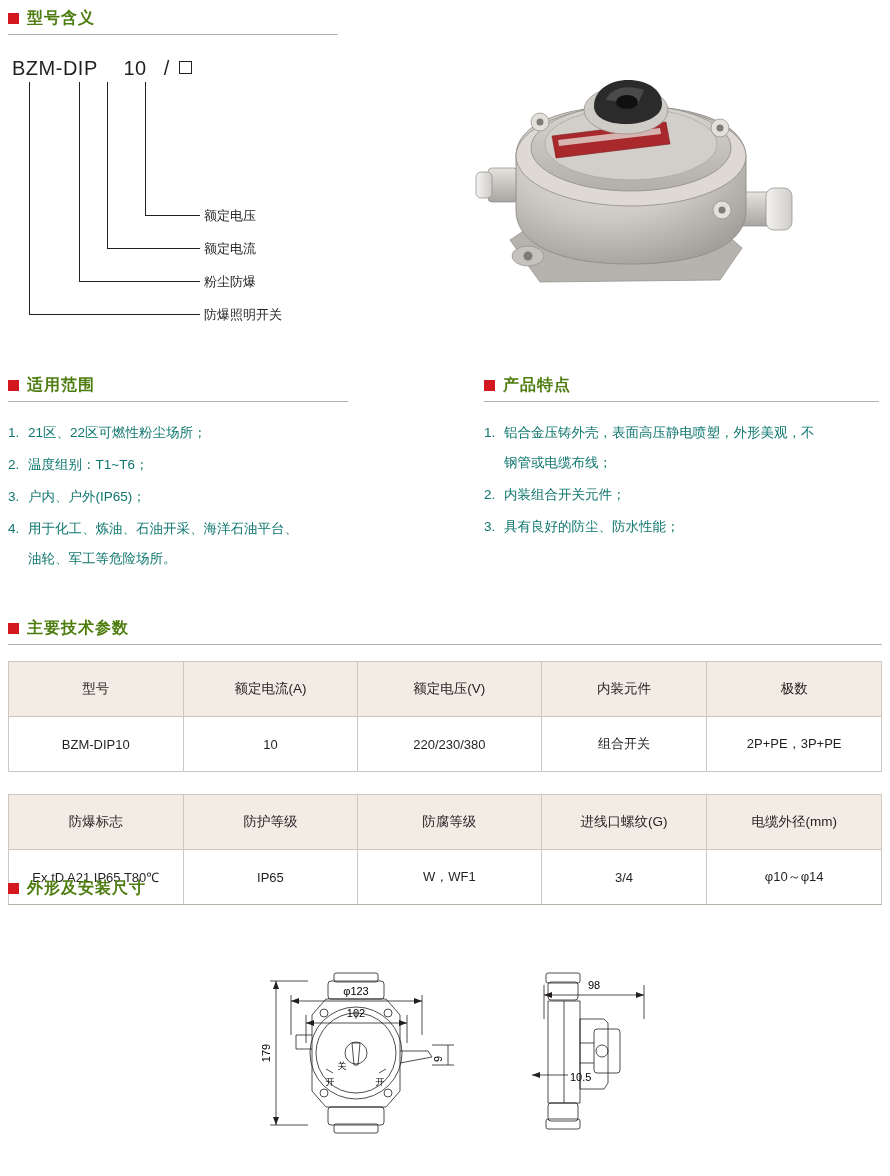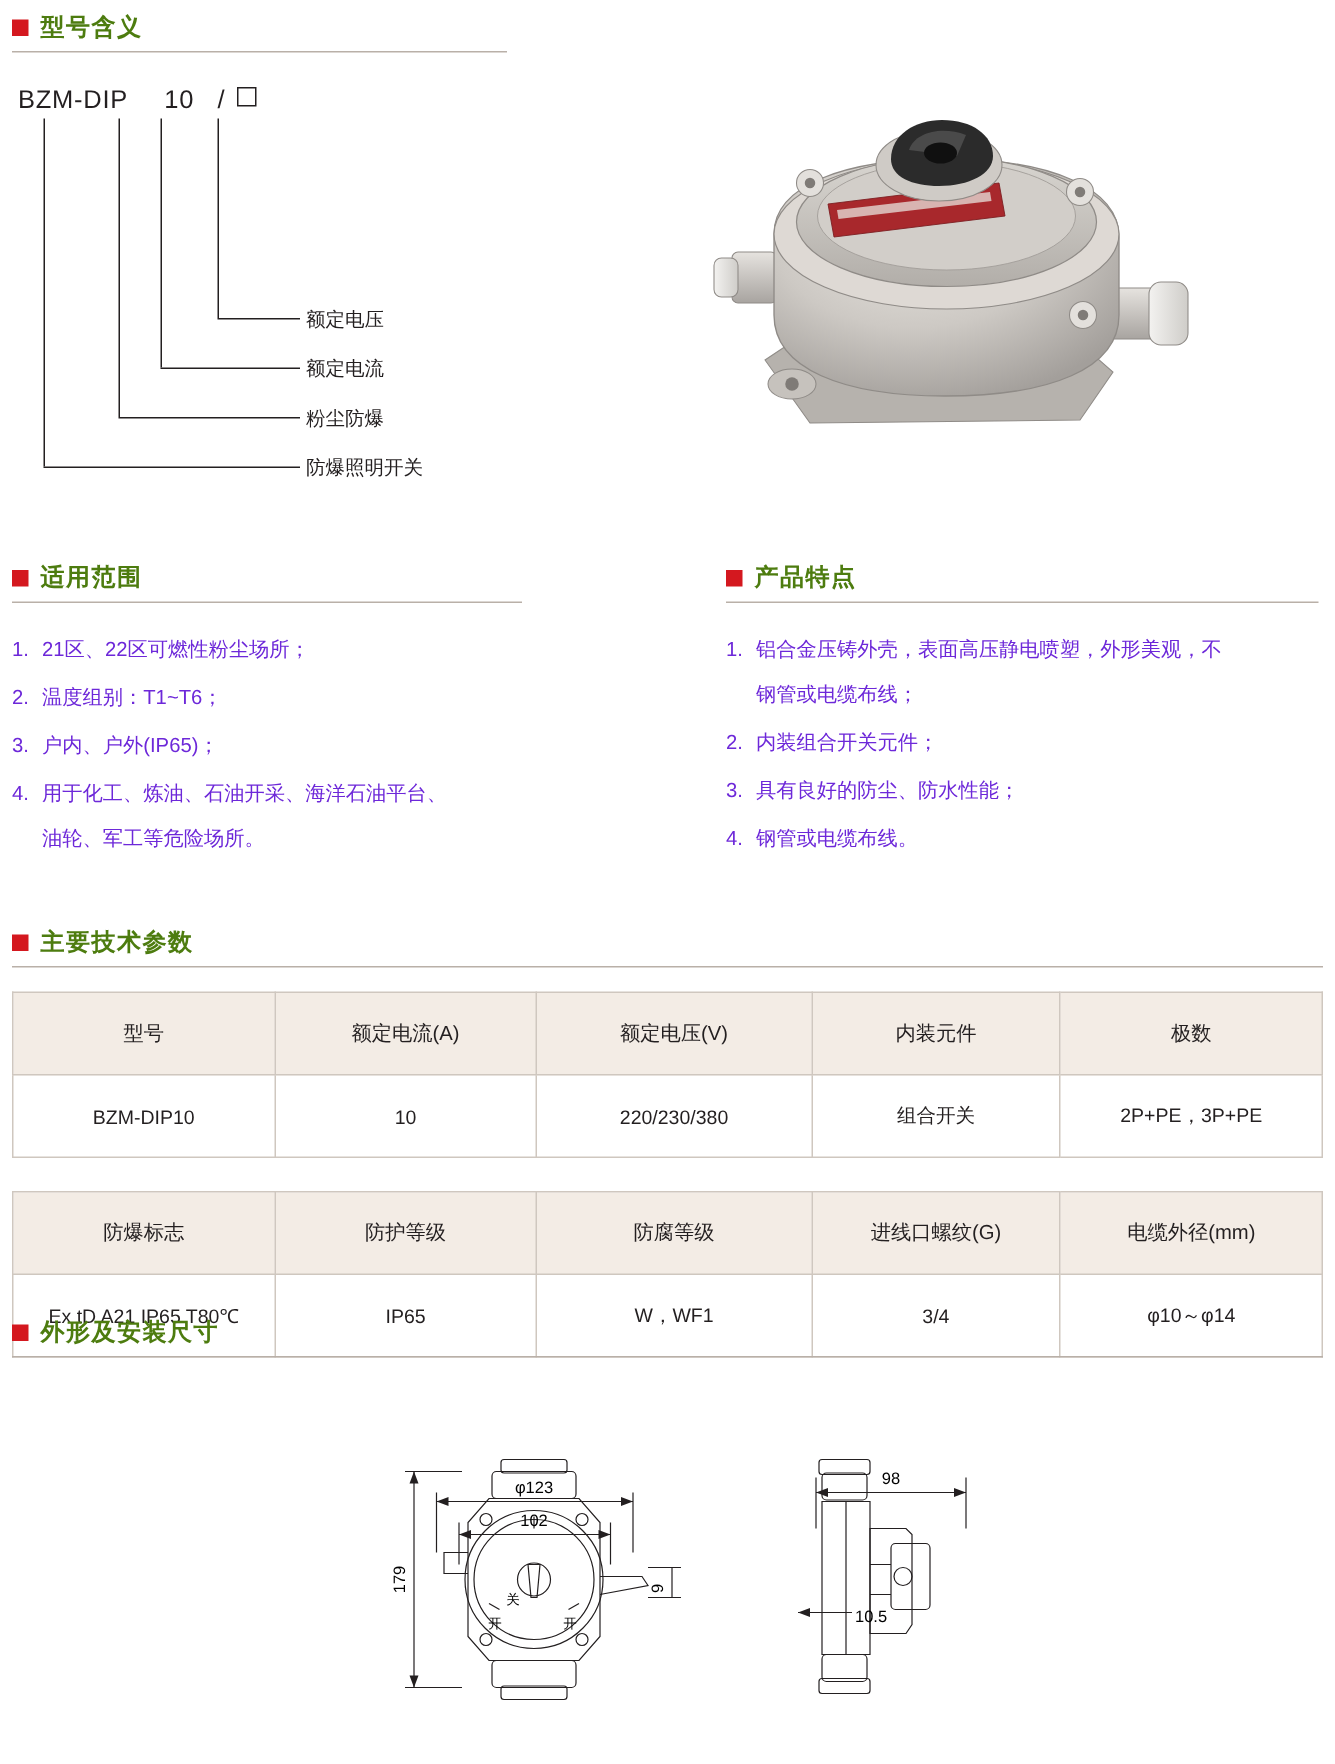--- a/index.html
+++ b/index.html
@@ -29,41 +29,41 @@
 
   
   #blk-model  { position: absolute; left: 8px;  top: 8px;  width: 330px; }
   #blk-scope  { position: absolute; left: 8px;  top: 375px; width: 340px; }
   #blk-feat   { position: absolute; left: 484px; top: 375px; width: 395px; }
   #blk-params { position: absolute; left: 8px;  top: 618px; width: 874px; }
   #blk-dims   { position: absolute; left: 8px;  top: 878px; width: 874px; }
 
   
   .model-code {
-    font-size: 17px; letter-spacing: .5px; margin: 22px 0 0 4px;
+    font-size: 20px; letter-spacing: .5px; margin: 22px 0 0 4px;
     white-space: nowrap;
   }
   .model-code .sq {
     display: inline-block; width: 13px; height: 13px;
     border: 1px solid #231f20; vertical-align: 1px; margin-left: 3px;
   }
   .leader-wrap { position: relative; height: 250px; margin-top: 2px; text-align: center; }
   .leader-wrap .vline { position: absolute; width: 1px; background: #231f20; top: 0; }
   .leader-wrap .hline { position: absolute; height: 1px; background: #231f20; }
   .leader-wrap .lbl {
     position: absolute; font-size: 13px; white-space: nowrap; color: #231f20;
   }
 
   
   #product-photo { position: absolute; left: 470px; top: 60px; width: 400px; height: 290px; }
 
   
   ol.doclist { list-style: none; margin: 16px 0 0 0; padding: 0; }
   ol.doclist li {
-    font-size: 13.5px; line-height: 30px; color: #6d28d9;
+    font-size: 13.5px; line-height: 30px; color: #0f766e;
     padding-left: 20px; text-indent: -20px; margin-bottom: 2px;
   }
   ol.doclist li .num { display: inline-block; width: 20px; text-indent: 0; }
   ol.doclist li .cont { display: inline-block; text-indent: 0; }
 
   
   table.spec {
     border-collapse: collapse; width: 100%; margin-top: 16px;
     font-size: 13px;
   }
@@ -219,23 +219,20 @@
       <li>
         <span class="num">1.</span><span class="cont">铝合金压铸外壳，表面高压静电喷塑，外形美观，不</span>
         <div style="padding-left:20px">钢管或电缆布线；</div>
       </li>
       <li>
         <span class="num">2.</span><span class="cont">内装组合开关元件；</span>
       </li>
       <li>
         <span class="num">3.</span><span class="cont">具有良好的防尘、防水性能；</span>
       </li>
-      <li>
-        <span class="num">4.</span><span class="cont">钢管或电缆布线。</span>
-      </li>
     </ol>
   </div>
 
   <div id="blk-params">
     <div class="sec-head">
       <span class="marker"></span>
       <span class="sec-title">主要技术参数</span>
     </div>
 
     <table class="spec">

